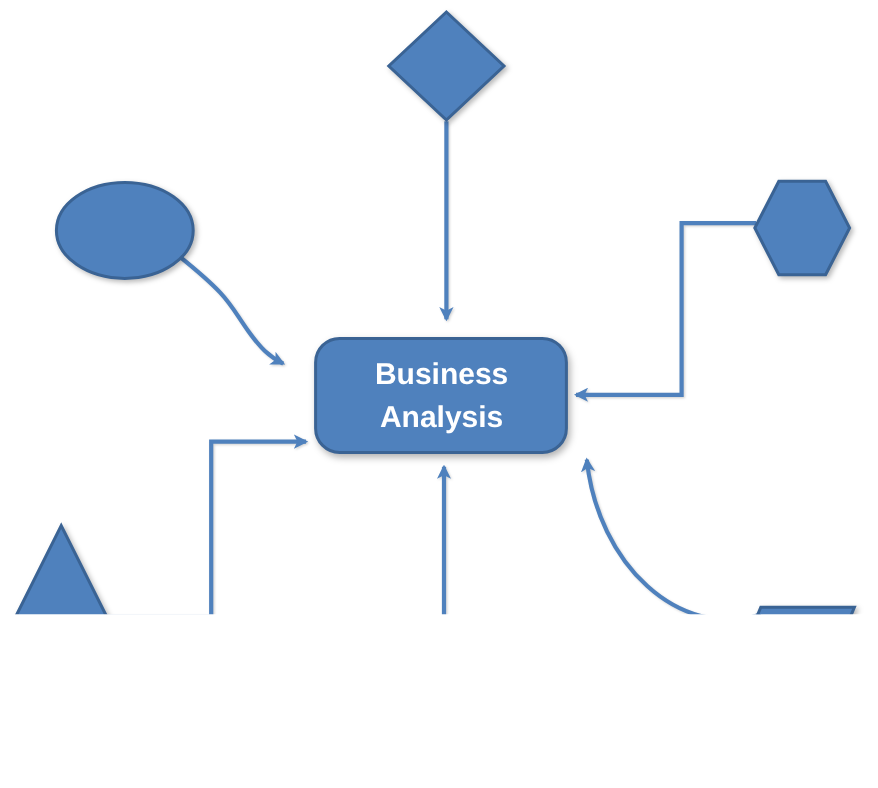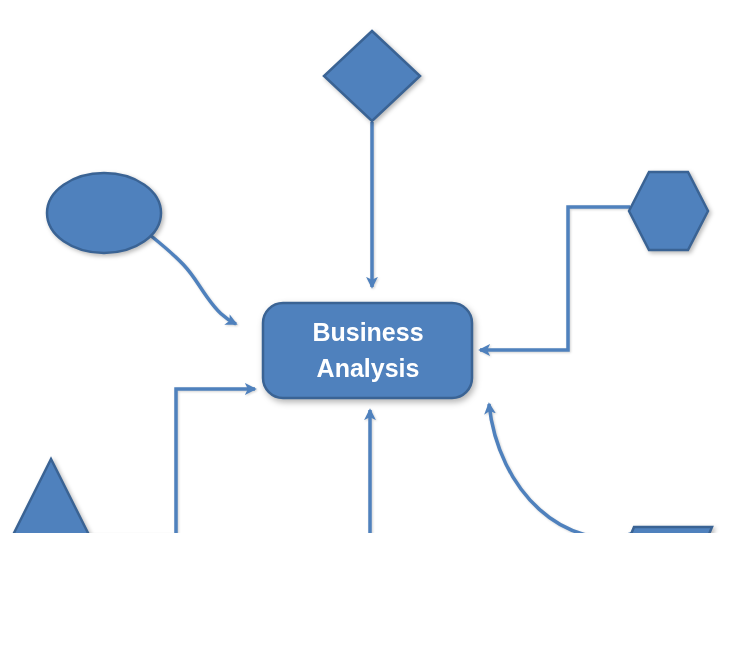--- a/index.html
+++ b/index.html
@@ -7,21 +7,20 @@
     padding: 0;
     background: #ffffff;
     font-family: "Liberation Sans", sans-serif;
   }
   .canvas {
     position: relative;
     width: 732px;
     height: 512px;
     background: #ffffff;
     overflow: hidden;
-    margin-top: 21px;
   }
   svg { display: block; }
   .shape {
     fill: #4f81bd;
     stroke: #3a6394;
     stroke-width: 2.5;
     filter: drop-shadow(2px 2.5px 2px rgba(0,0,0,0.28));
   }
   .arrow {
     stroke: #4f81bd;

